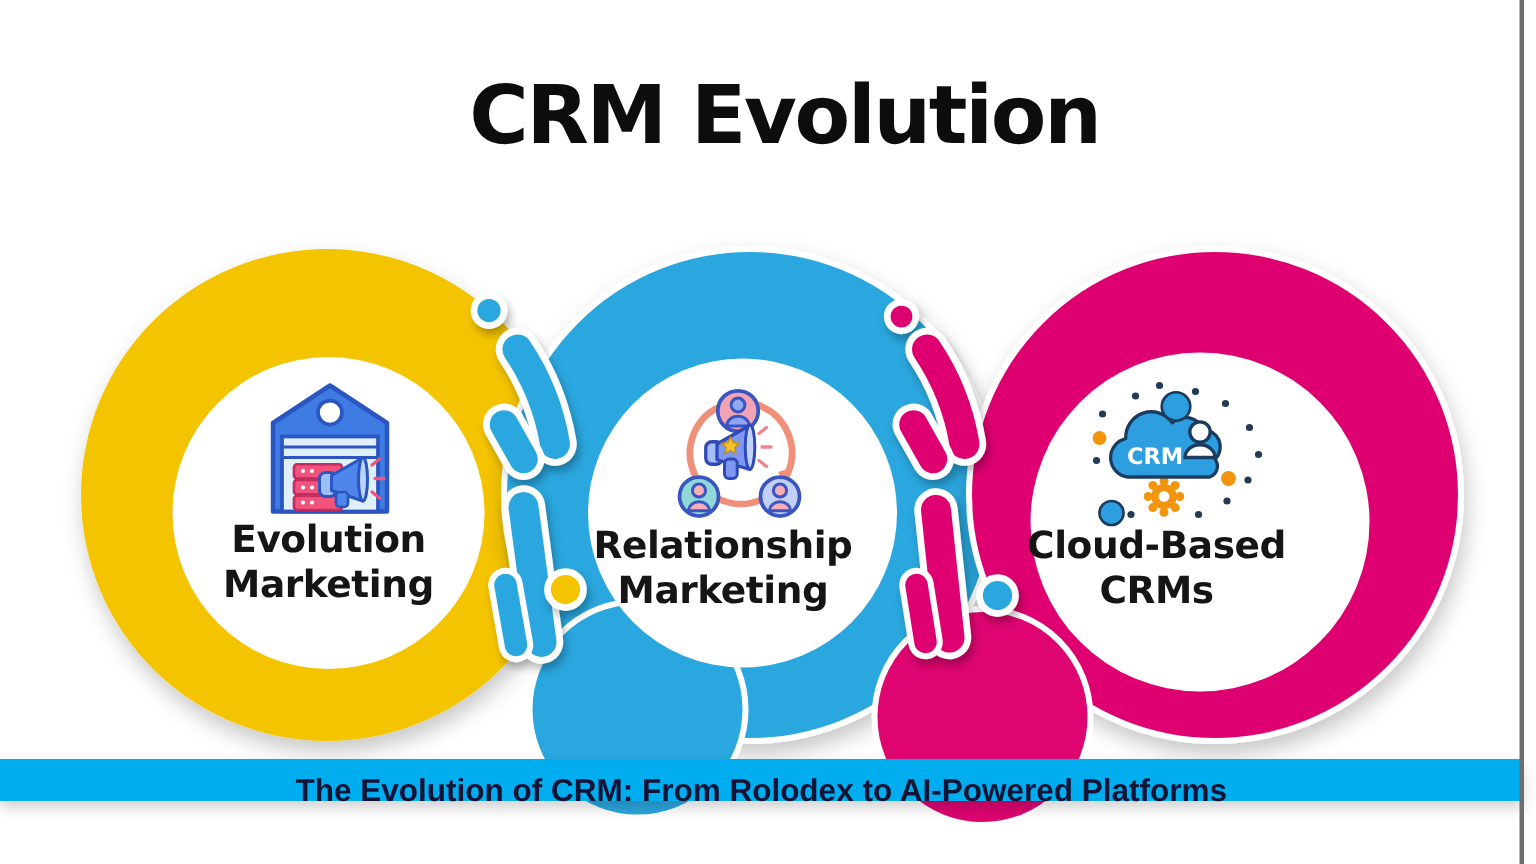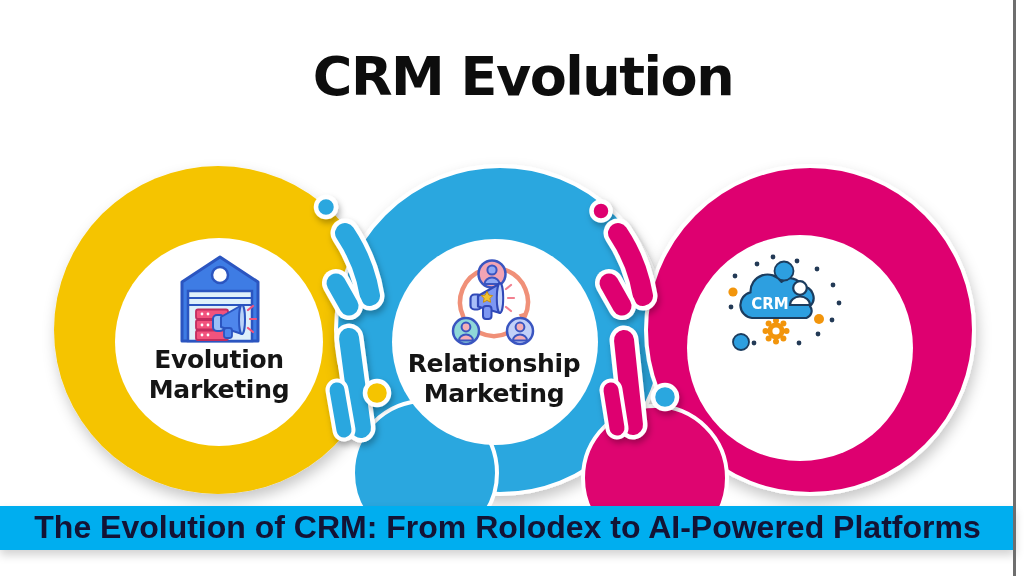--- a/index.html
+++ b/index.html
@@ -13,26 +13,26 @@
     text-align:center;font-size:54px;font-weight:800;letter-spacing:-1.5px;
     color:#0d0d0d;line-height:1;margin:0;
   }
   .stage-label{
     position:absolute;width:220px;z-index:2;text-align:center;
     font-size:25px;font-weight:700;color:#151515;line-height:30px;
     letter-spacing:-0.3px;
   }
   .stage-label span{display:block;}
   #label-1{left:109px;top:345px;}
-  #label-2{left:384px;top:349px;text-align:center;}
+  #label-2{left:372px;top:349px;text-align:center;}
   #label-3{left:661px;top:349px;}
   .banner{
-    position:absolute;left:0;top:506px;width:1015px;height:44px;z-index:3;
+    position:absolute;left:0;top:506px;width:1015px;height:28px;z-index:3;
     background:#00AEEF;color:#131335;
-    font-family:"Liberation Sans",sans-serif;font-size:32px;font-weight:700;
+    font-family:"Liberation Sans",sans-serif;font-size:21px;font-weight:700;
     text-align:center;line-height:43px;
     box-shadow:0 5px 9px rgba(0,0,0,0.18);
   }
   .page-edge{
     position:absolute;left:1013px;top:0;width:2.5px;height:576px;
     background:#6e6e6e;z-index:4;
   }
 </style>
 </head>
 <body>
@@ -194,17 +194,21 @@
   <h1 class="page-title">CRM Evolution</h1>
 
   <div class="stage-label" id="label-1">
     <span>Evolution</span>
     <span>Marketing</span>
   </div>
   <div class="stage-label" id="label-2">
     <span>Relationship</span>
     <span>Marketing</span>
   </div>
+  <div class="stage-label" id="label-3">
+    <span>Cloud-Based</span>
+    <span>CRMs</span>
+  </div>
 
   <div class="banner">The Evolution of CRM: From Rolodex to AI-Powered Platforms</div>
 
   <div class="page-edge"></div>
 </div>
 
 </body></html>

